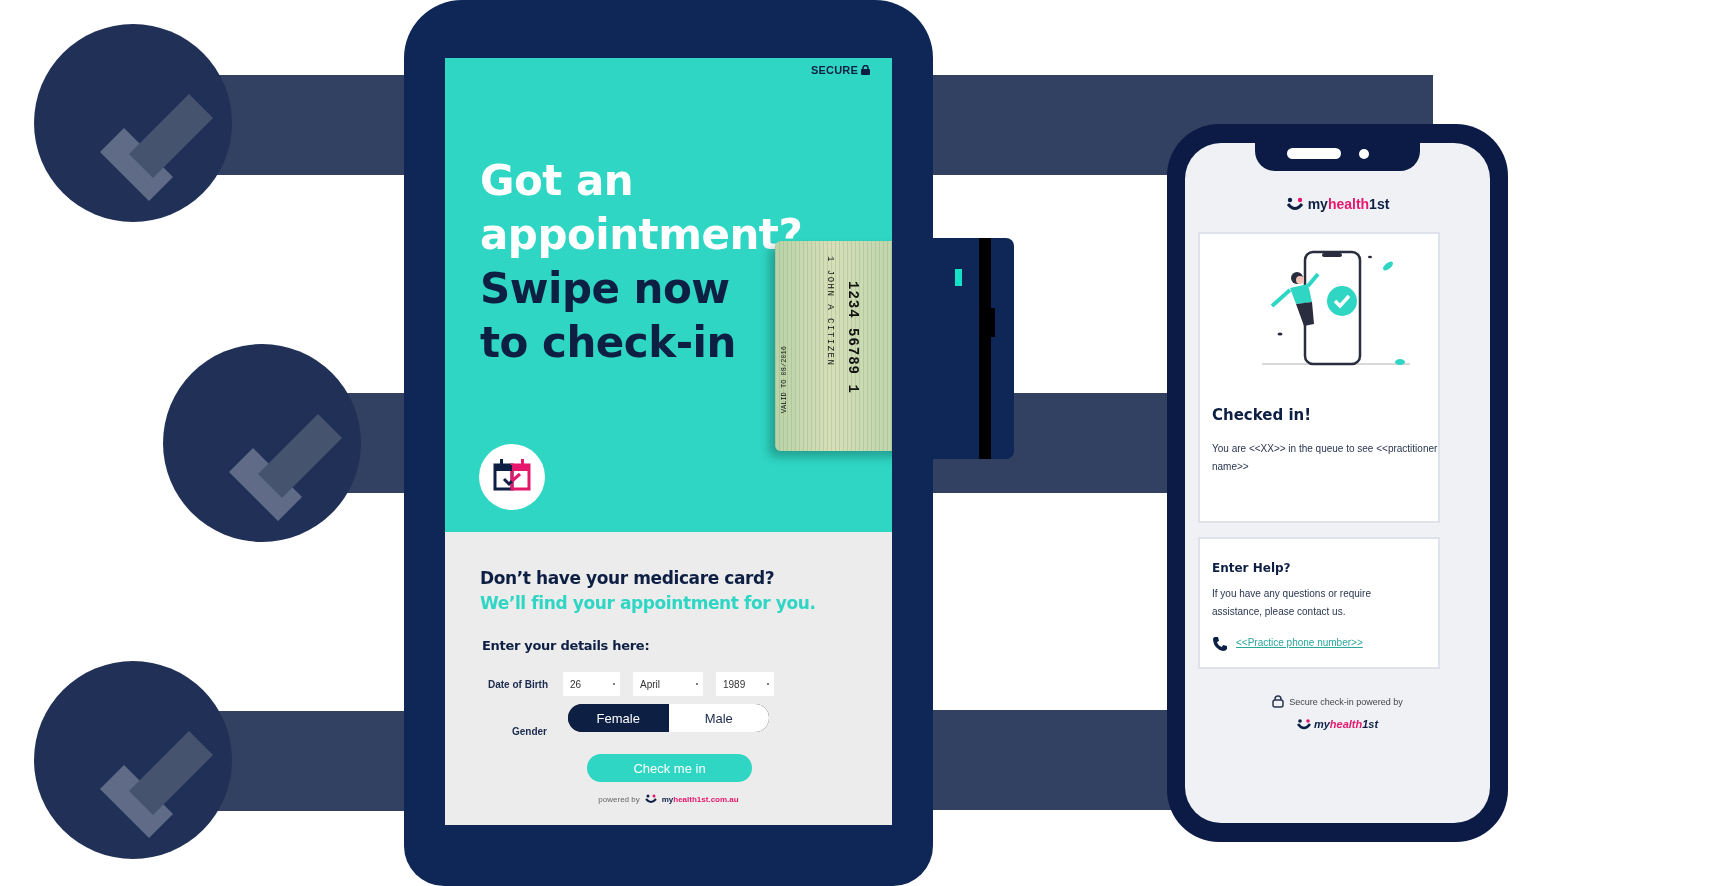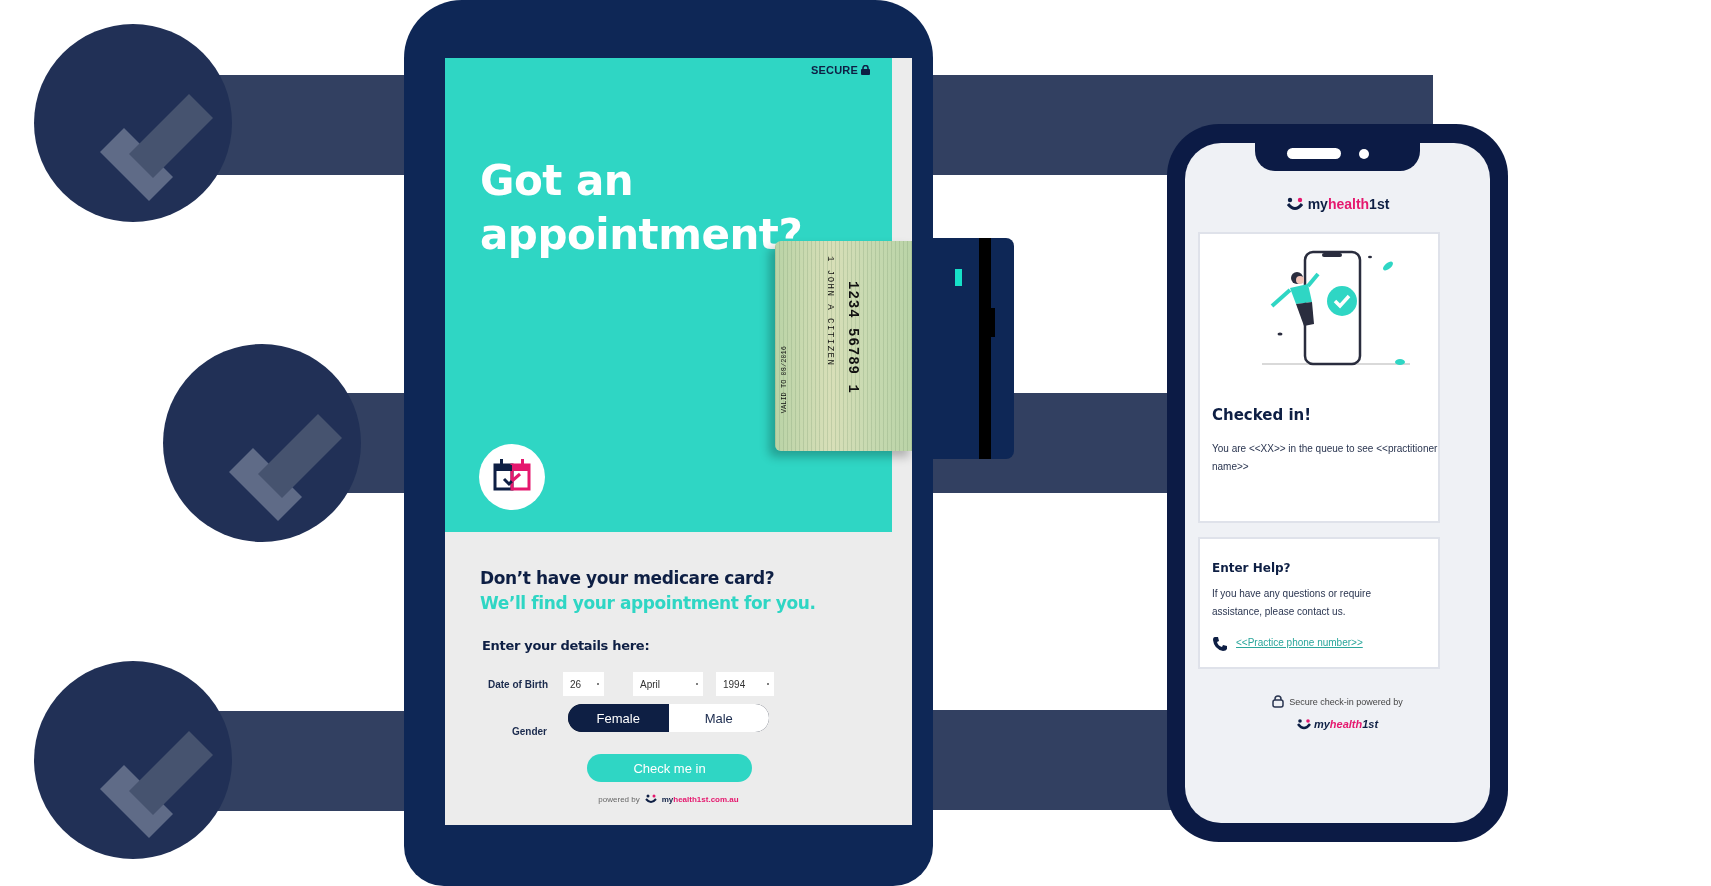--- a/index.html
+++ b/index.html
@@ -7,21 +7,21 @@
   .abs { position:absolute; }
 
   
   .bar { position:absolute; background:#324061; }
   
   .check-circle { position:absolute; width:198px; height:198px; border-radius:50%; background:#213056; }
   .check-circle svg { position:absolute; left:0; top:0; }
 
   
   .tablet { position:absolute; left:404px; top:0; width:529px; height:886px; background:#0e2756; border-radius:58px 58px 40px 40px; }
-  .screen { position:absolute; left:445px; top:58px; width:447px; height:767px; background:#ececec; overflow:hidden;padding-left:20px; }
+  .screen { position:absolute; left:445px; top:58px; width:447px; height:767px; background:#ececec; overflow:hidden; }
   .screen-top { position:absolute; left:0; top:0; width:447px; height:474px; background:#2fd6c4; }
   .secure { position:absolute; right:22px; top:6px; font-weight:bold; font-size:11px; color:#0e1f44; letter-spacing:0.2px; display:flex; align-items:center; gap:3px; }
   .headline { position:absolute; left:35px; top:60px; font-family:"DejaVu Sans", sans-serif; font-weight:bold; font-size:42px; line-height:54px; letter-spacing:-0.5px;margin-top:36px; }
   .headline .white { color:#ffffff; }
   .headline .navy { color:#0e1f44; }
   .cal-circle { position:absolute; left:34px; top:386px; width:66px; height:66px; border-radius:50%; background:#ffffff; }
   .medicare-card { position:absolute; left:330px; top:183px; width:140px; height:210px; background:linear-gradient(90deg,#b9d3a6,#d8dfb8 40%,#c6d9b0 70%,#b9d3a6); box-shadow:-6px 6px 10px rgba(0,0,0,0.25); border-radius:6px 0 0 6px; }
   .medicare-card .stripes { position:absolute; inset:0; background:repeating-linear-gradient(90deg, rgba(120,150,110,0.25) 0 1px, transparent 1px 4px); border-radius:6px 0 0 6px; }
   .card-text { position:absolute; writing-mode:vertical-rl; font-family:"Liberation Mono", monospace; color:#111; }
   .card-number { left:70px; top:40px; font-size:14px; font-weight:bold; letter-spacing:1px; }
@@ -107,20 +107,22 @@
     <div class="secure">
       <span>SECURE</span>
       <svg width="9" height="10">
           <rect x="0" y="4" width="9" height="6" rx="1" fill="#0e1f44"></rect>
           <path d="M2 4.5 V3 a2.5 2.5 0 0 1 5 0 V4.5" stroke="#0e1f44" stroke-width="1.5" fill="none"></path>
         </svg>
     </div>
     <div class="headline">
       <div class="white">Got an</div>
       <div class="white">appointment?</div>
+      <div class="navy">Swipe now</div>
+      <div class="navy">to check-in</div>
     </div>
     <div class="medicare-card">
       <div class="stripes"></div>
       <div class="card-text card-number">1234 56789 1</div>
       <div class="card-text card-name">1 JOHN A CITIZEN</div>
       <div class="card-text card-valid">VALID TO 08/2016</div>
 
     </div>
     <div class="cal-circle">
       <svg width="66" height="66">
@@ -135,30 +137,30 @@
       </svg>
     </div>
   </div>
 
   <div class="lower">
     <div class="q1">Don’t have your medicare card?</div>
     <div class="q2">We’ll find your appointment for you.</div>
     <div class="details-label">Enter your details here:</div>
 
     <div class="row-label" style="left:43px;top:147px;">Date of Birth</div>
-    <div class="select" style="left:118px;width:41px;">
+    <div class="select" style="left:118px;width:57px;">
         <span>26</span>
         <span class="dot"></span>
       </div>
     <div class="select" style="left:188px;width:70px;">
         <span>April</span>
         <span class="dot"></span>
       </div>
     <div class="select" style="left:271px;width:58px;">
-        <span>1994</span>
+        <span>1989</span>
         <span class="dot"></span>
       </div>
 
     <div class="row-label" style="left:67px;top:194px;">Gender</div>
     <div class="gender-toggle">
       <div class="g-female">Female</div>
       <div class="g-male">Male</div>
     </div>
 
     <button class="checkin-btn">Check me in</button>

